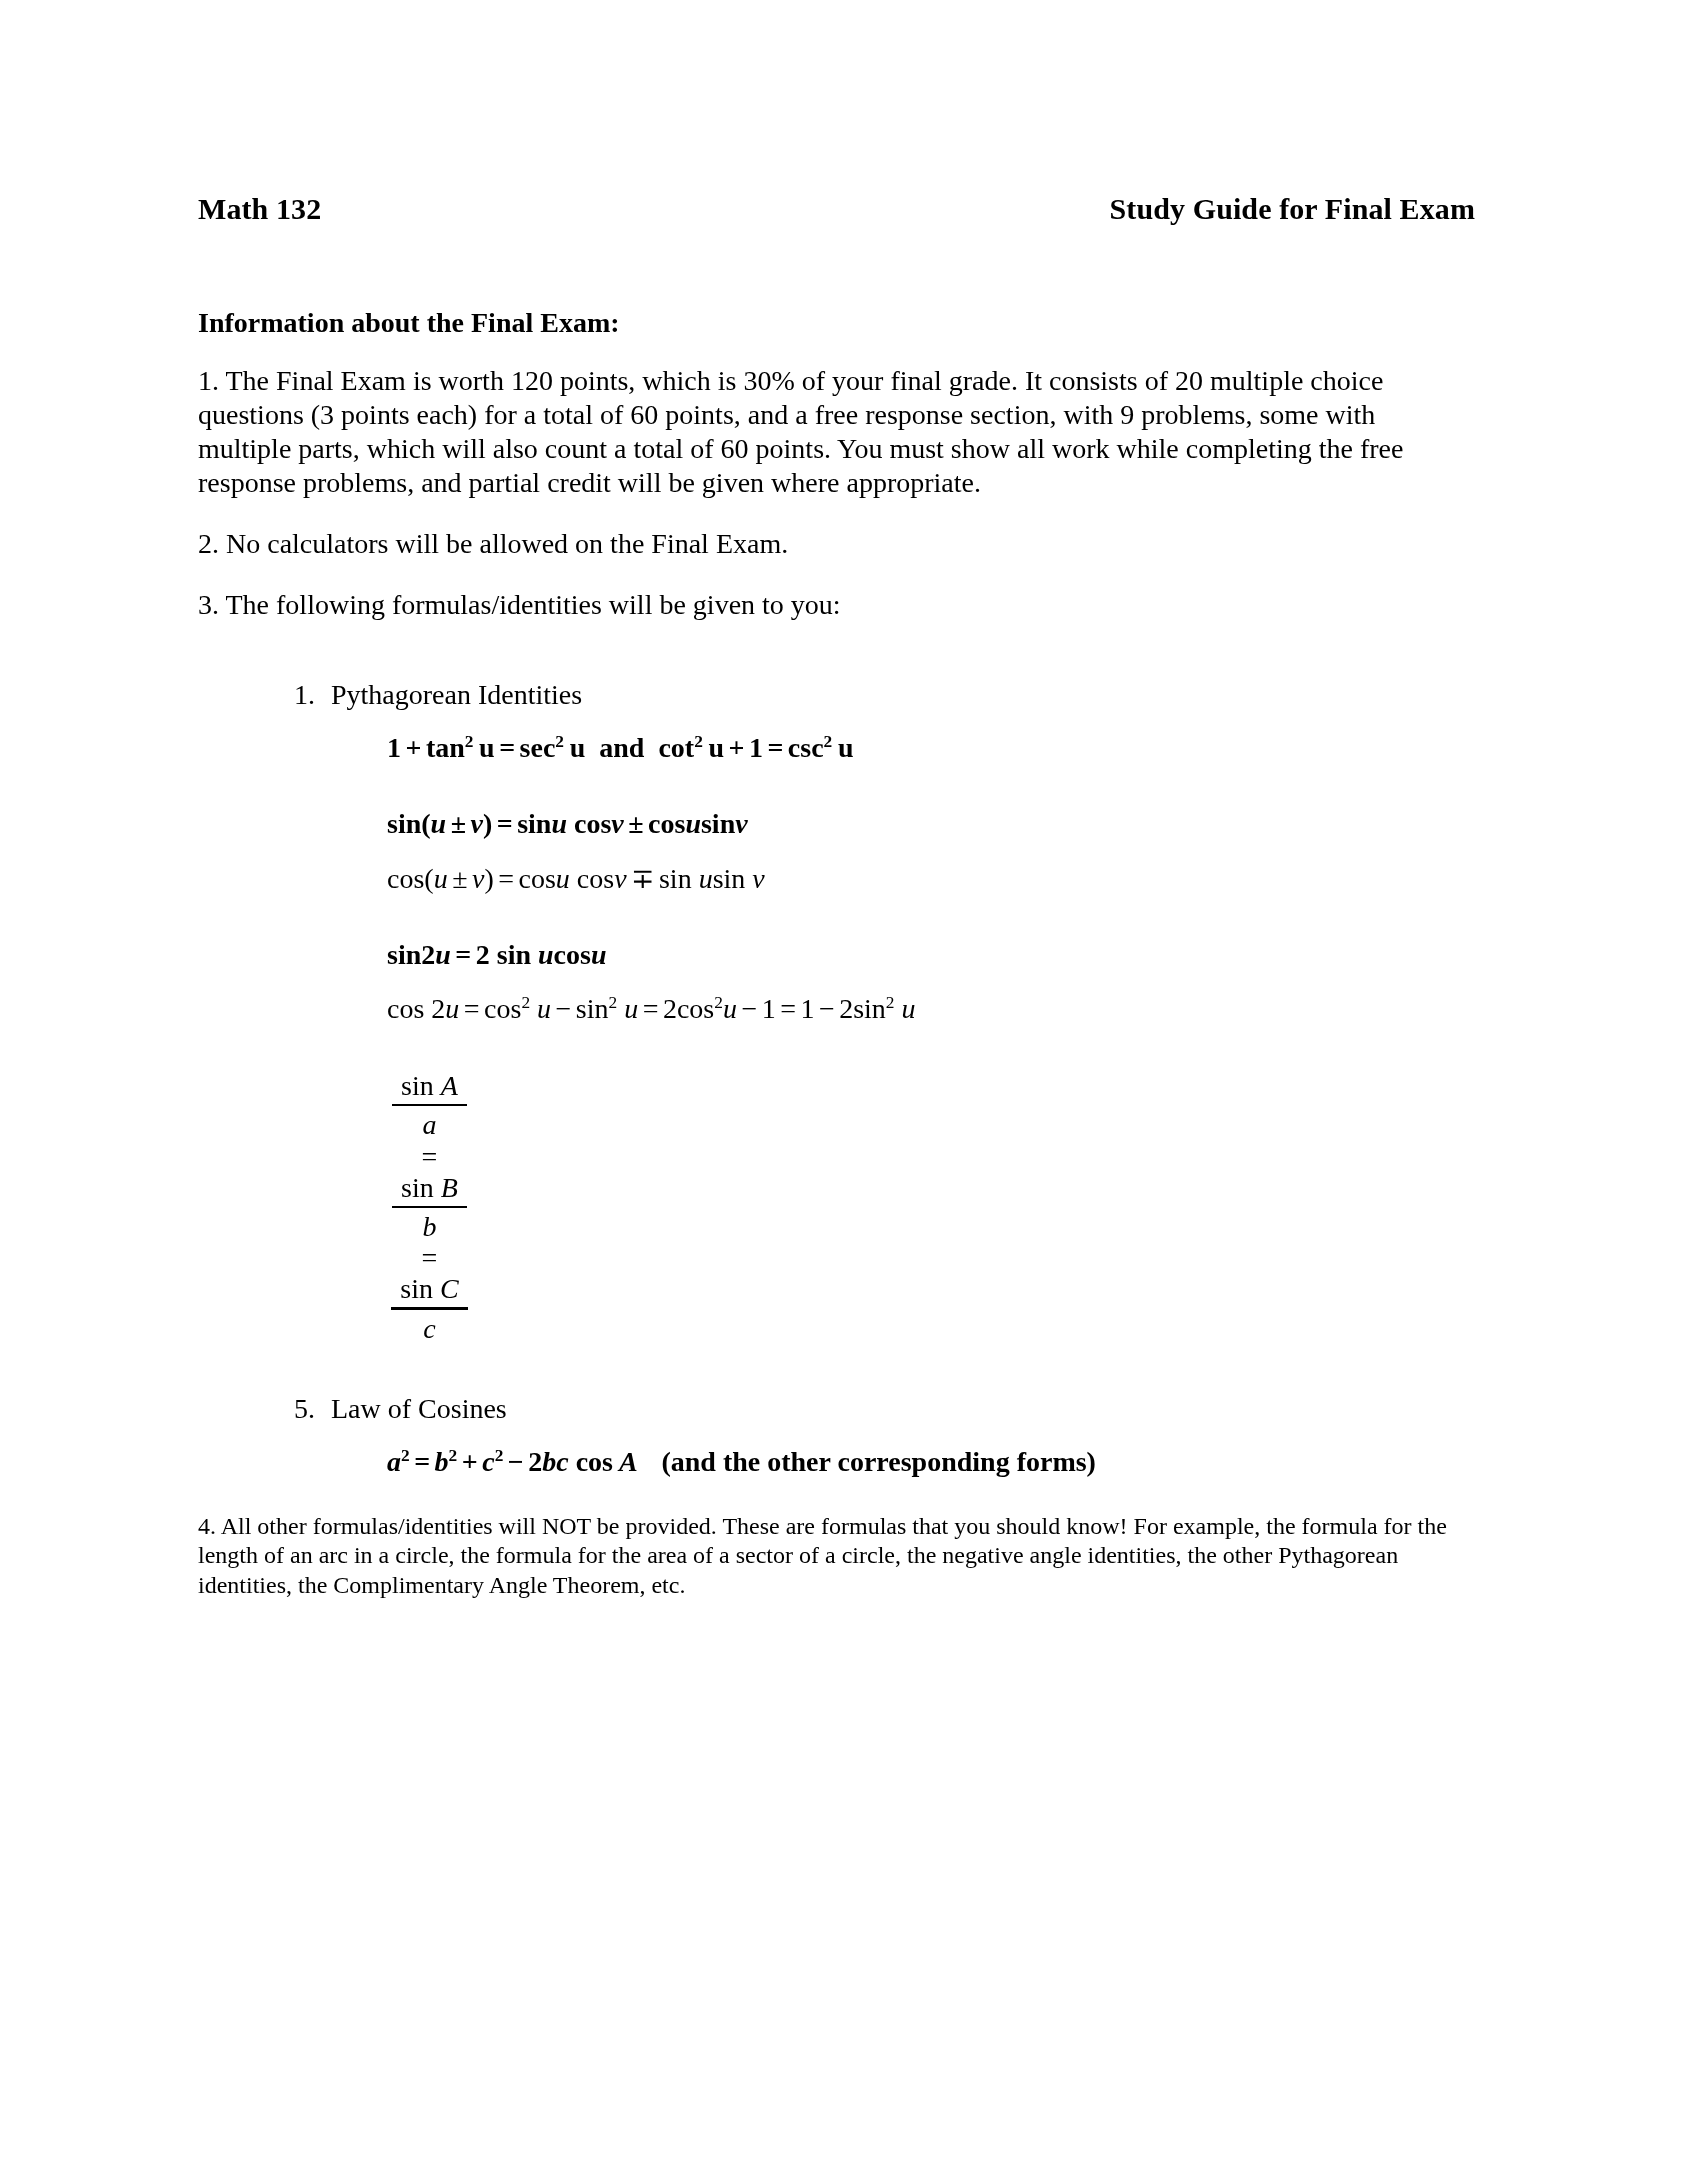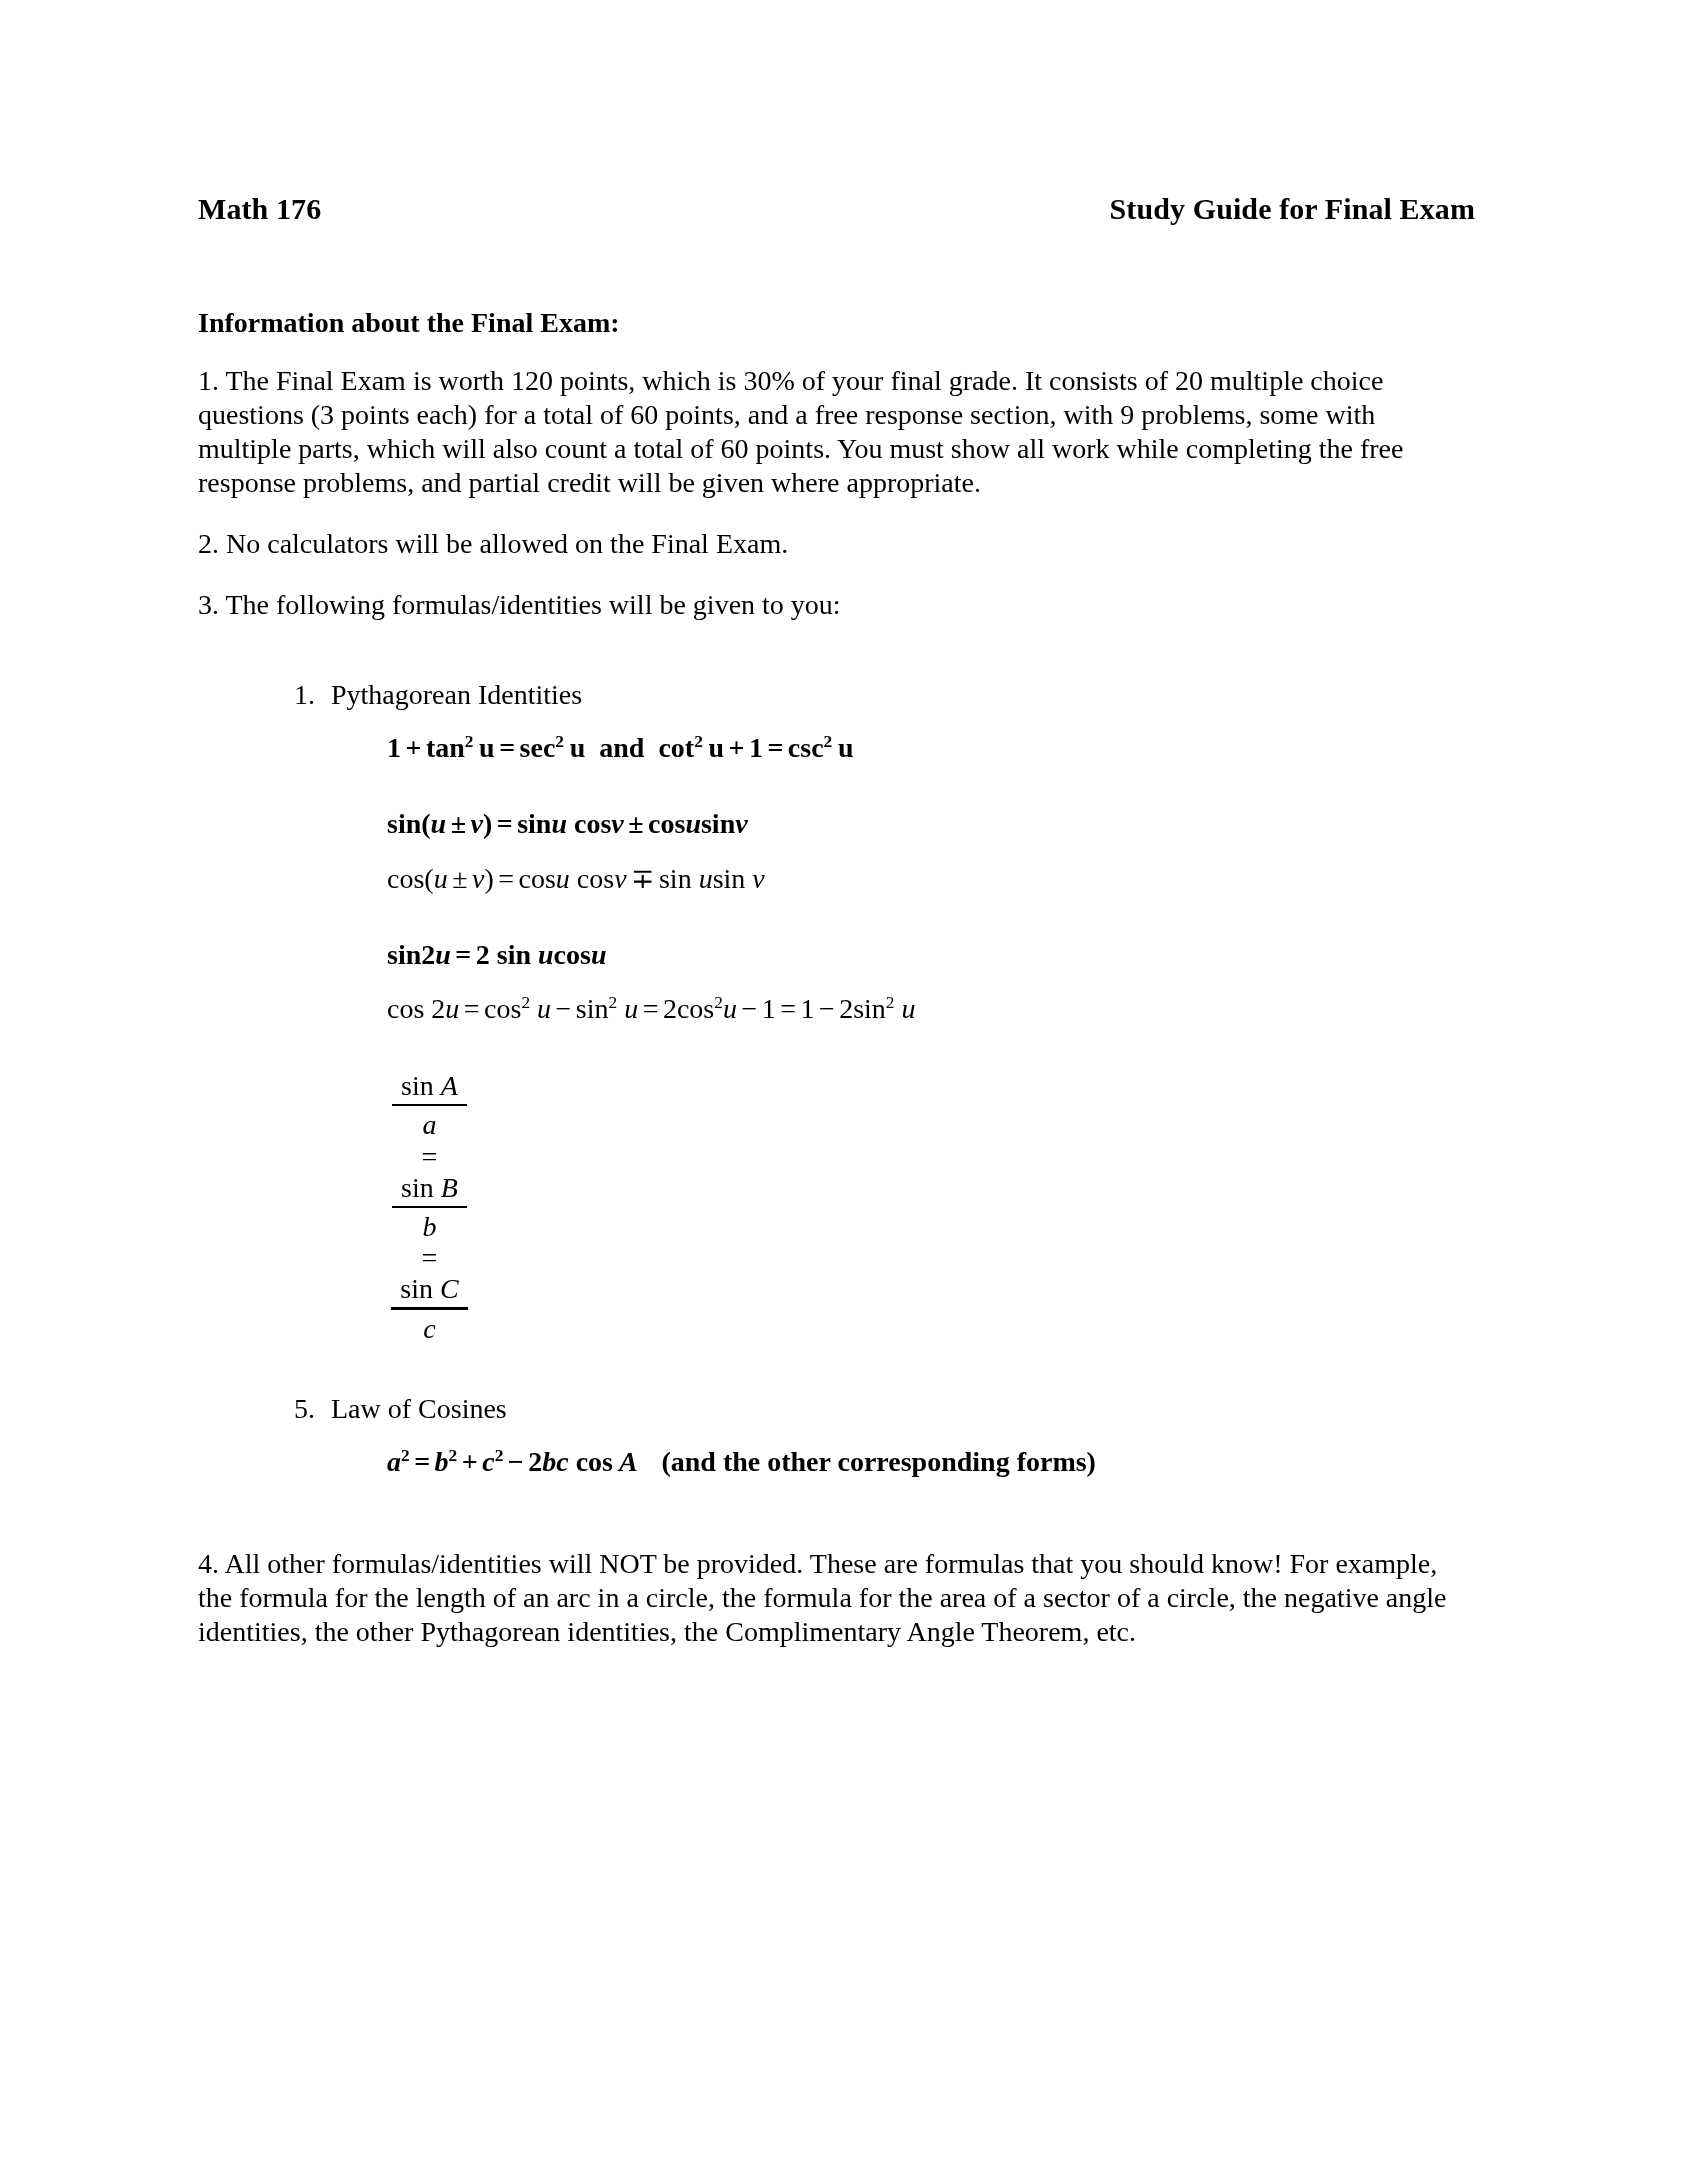--- a/index.html
+++ b/index.html
@@ -132,33 +132,33 @@
   .frac-eq {
     padding: 0 10.6px;
     font-style: normal;
   }
   .law-sines-eq { padding-left: 93px; margin-top: 22.5px; }
 
   .trailing-note { font-style: normal; }
 
   
   .final-para {
-    font-size: 28px;
+    font-size: 24px;
     line-height: 1.22;
-    margin-top: 71px;
+    margin-top: 36px;
   }
 </style>
 </head>
 <body>
 
 <div class="page">
   <div class="content">
 
     <div class="doc-header">
-      <div class="course">Math 176</div>
+      <div class="course">Math 132</div>
       <div class="doc-title">Study Guide for Final Exam</div>
     </div>
 
     <div class="section-heading">Information about the Final Exam:</div>
 
     <div class="para">1.  The Final Exam is worth 120 points, which is 30% of your final grade.  It consists of 20 multiple choice questions (3 points each) for a total of 60 points, and a free response section, with 9 problems, some with multiple parts, which will also count a total of 60 points.  You must show all work while completing the free response problems, and partial credit will be given where appropriate.</div>
     <div class="para tight">2.  No calculators will be allowed on the Final Exam.</div>
     <div class="para tight">3.  The following formulas/identities will be given to you:</div>
 
     <ol class="identity-list">

